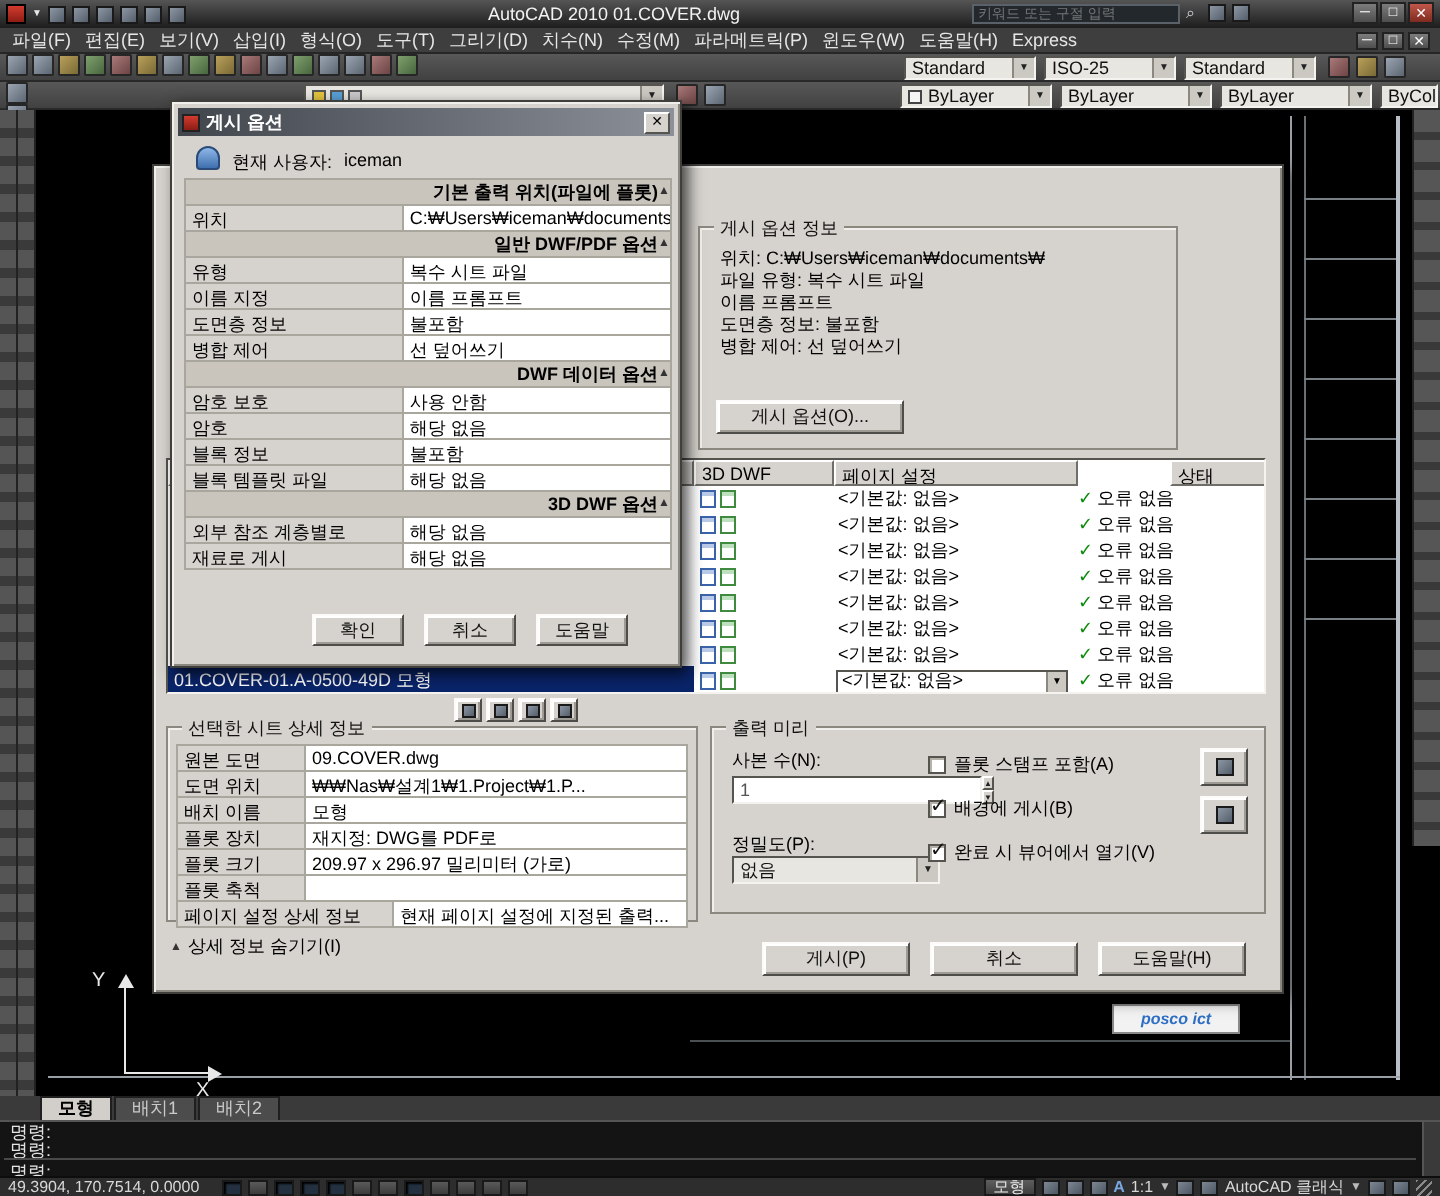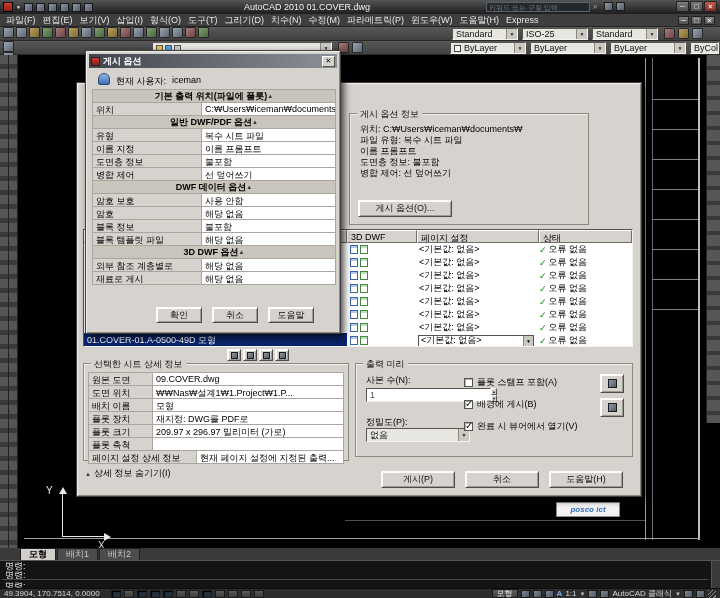--- a/index.html
+++ b/index.html
@@ -39,21 +39,21 @@
   .xbtn{margin-left:auto;width:13px;height:11px;background:#d6d3ce;border:1px solid;
     border-color:#fff #55544f #55544f #fff;color:#000;font-size:7px;display:flex;align-items:center;justify-content:center;}
   .btn{background:#d6d3ce;border:1px solid;border-color:#fcfbf9 #4e4d49 #4e4d49 #fcfbf9;
     box-shadow:inset 1px 1px 0 #fff,inset -1px -1px 0 #9d9b93;display:flex;align-items:center;justify-content:center;color:#111;}
   .grp{border:1px solid #8b897f;box-shadow:inset 1px 1px 0 #f1efeb;}
   .grplab{position:absolute;top:-6px;left:7px;background:#d6d3ce;padding:0 3px;color:#111;white-space:nowrap;}
   .prow{display:flex;height:13px;border-bottom:1px solid #a9a69d;}
   .plab{width:45%;background:#d6d3ce;border-right:1px solid #a9a69d;padding:1px 3px;overflow:hidden;white-space:nowrap;}
   .pval{flex:1;background:#fff;padding:1px 3px;overflow:hidden;white-space:nowrap;}
   .psec{height:13px;background:#c9c5bd;border-bottom:1px solid #a9a69d;display:flex;align-items:center;
-    justify-content:center;padding:0 0;font-weight:bold;}
+    justify-content:flex-end;padding:0 0;font-weight:bold;}
   .psec .car{font-size:6px;color:#333;}
   .sunkwrap{background:#fff;border:1px solid;border-color:#55544f #f4f3f0 #f4f3f0 #55544f;overflow:hidden;}
   .th{background:#d6d3ce;border:1px solid;border-color:#fff #6f6e69 #6f6e69 #fff;padding:1px 3px;
     overflow:hidden;white-space:nowrap;flex:0 0 auto;}
   .sheetrow{display:flex;height:13px;background:#fff;align-items:center;}
   .sheetico{width:8px;height:9px;background:#fff;border:1px solid #3a62a8;box-shadow:inset 0 2px 0 #b9c9e8;
     margin-right:2px;flex:0 0 auto;}
   .sheetico.g2{border-color:#3f8a3f;box-shadow:inset 0 2px 0 #bfe0bf;}
   .okcheck{color:#0a8a0a;font-weight:bold;margin-right:2px;}
   .pscombo{height:12px;background:#fff;border:1px solid #55544f;display:flex;align-items:center;
@@ -303,21 +303,21 @@
       <div class="g btn" style="left:8px;top:86px;width:94px;height:17px;">
         <span>게시 옵션(O)...</span>
       </div>
     </div>
 
     <div class="g sunkwrap" style="left:6px;top:146px;width:550px;height:118px;">
       <div style="display:flex;height:13px;">
         <div class="th" style="width:263px;"></div>
         <div class="th" style="width:70px;">3D DWF</div>
         <div class="th" style="width:122px;">페이지 설정</div>
-        <div class="th" style="width:93px;">상태</div>
+        <div class="th" style="width:93px;margin-left:46px;">상태</div>
       </div>
 
       <div class="sheetrow">
         <div style="width:263px;"></div>
         <div style="width:70px;display:flex;align-items:center;padding-left:3px;">
             <span class="sheetico"></span>
             <span class="sheetico g2"></span>
           </div>
         <div style="width:122px;padding-left:2px;overflow:hidden;white-space:nowrap;">&lt;기본값: 없음&gt;</div>
         <div style="width:93px;display:flex;align-items:center;">

